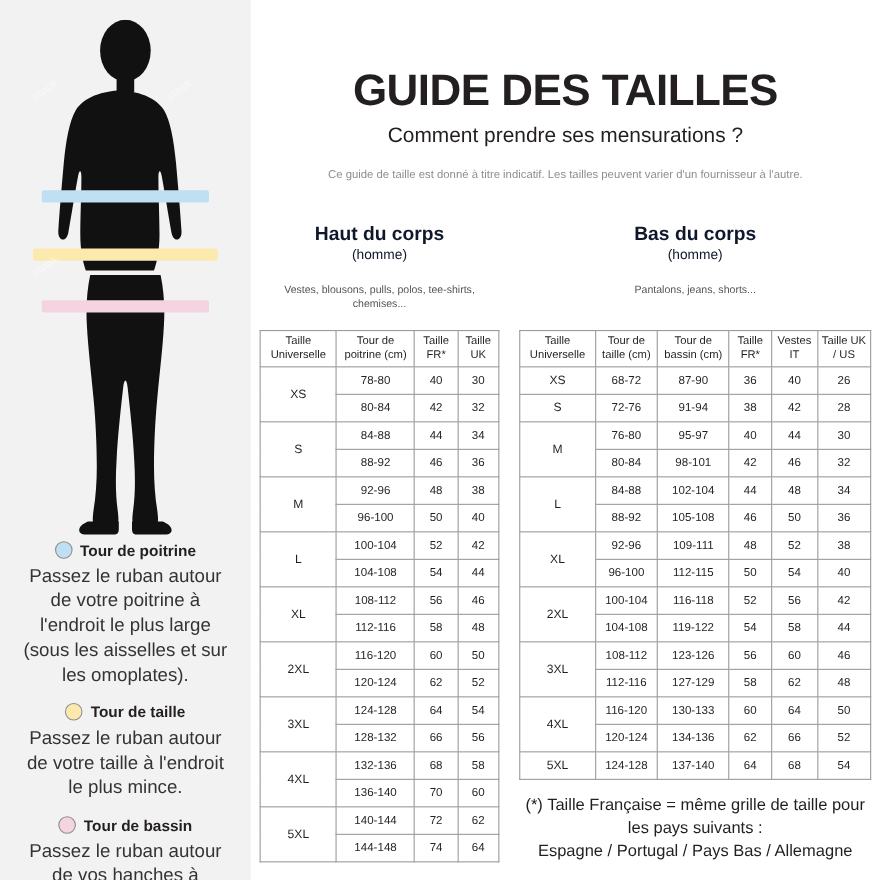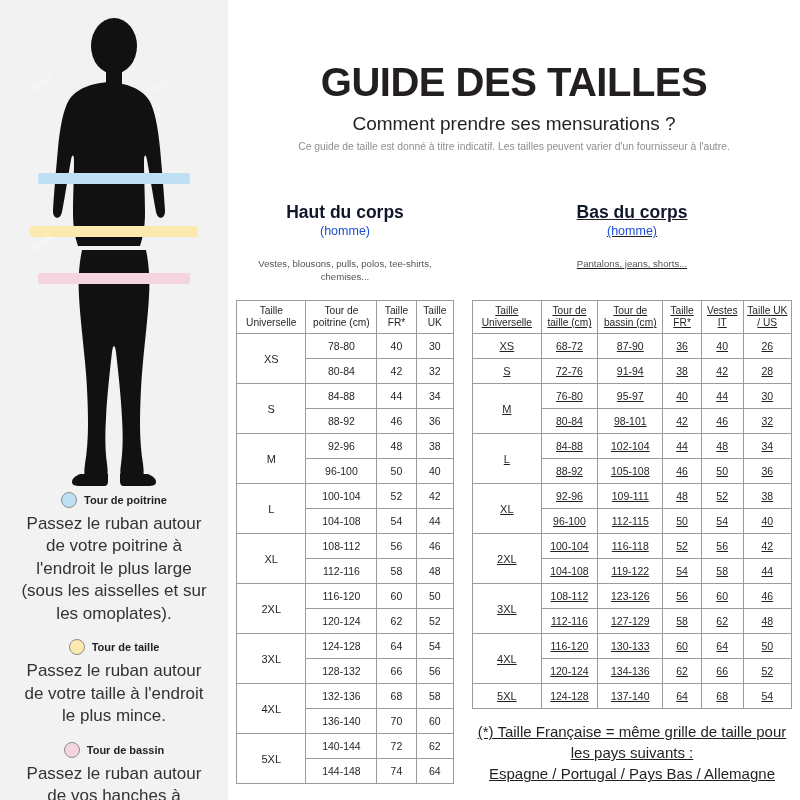--- a/index.html
+++ b/index.html
@@ -59,21 +59,21 @@
     text-align: center;
     padding: 0 8px;
     box-sizing: border-box;
   }
   .legend-block { margin-bottom: 14px; }
   .legend-title {
     display: flex;
     align-items: center;
     justify-content: center;
     gap: 7px;
-    font-size: 11px;
+    font-size: 14px;
     font-weight: bold;
     color: #231f20;
     margin-bottom: 5px;
   }
   .dot {
     width: 14px;
     height: 14px;
     border-radius: 50%;
     border: 1px solid #8d8d8d;
     display: inline-block;
@@ -103,52 +103,52 @@
     font-weight: bold;
     letter-spacing: -0.5px;
     color: #231f20;
   }
   .sub-title {
     margin: 8px 0 0 0;
     font-size: 19px;
     color: #231f20;
   }
   .disclaimer {
-    margin: 6px auto 0 auto;
+    margin: 19px auto 0 auto;
     font-size: 10.3px;
     color: #8e8e8e;
     width: 540px;
   }
 
   
   .tables {
     position: absolute;
     left: 228px;
     top: 188px;
     width: 572px;
     display: flex;
     gap: 0;
   }
   .table-col {
     box-sizing: border-box;
   }
   .col-left { width: 232px; padding: 0 6px 0 8px; }
-  .col-right { width: 340px; padding: 0 8px 0 12px; text-decoration: underline; }
+  .col-right { width: 340px; padding: 0 8px 0 12px; }
 
   .tbl-heading {
     text-align: center;
     font-size: 17.5px;
     font-weight: bold;
     color: #0f172a;
     margin-top: 14px;
   }
   .tbl-sub {
     text-align: center;
     font-size: 12.5px;
-    color: #1d4ed8;
+    color: #0f172a;
     margin-top: 1px;
   }
   .tbl-desc {
     text-align: center;
     font-size: 9.6px;
     color: #555;
     margin-top: 20px;
     line-height: 1.35;
     min-height: 34px;
   }

